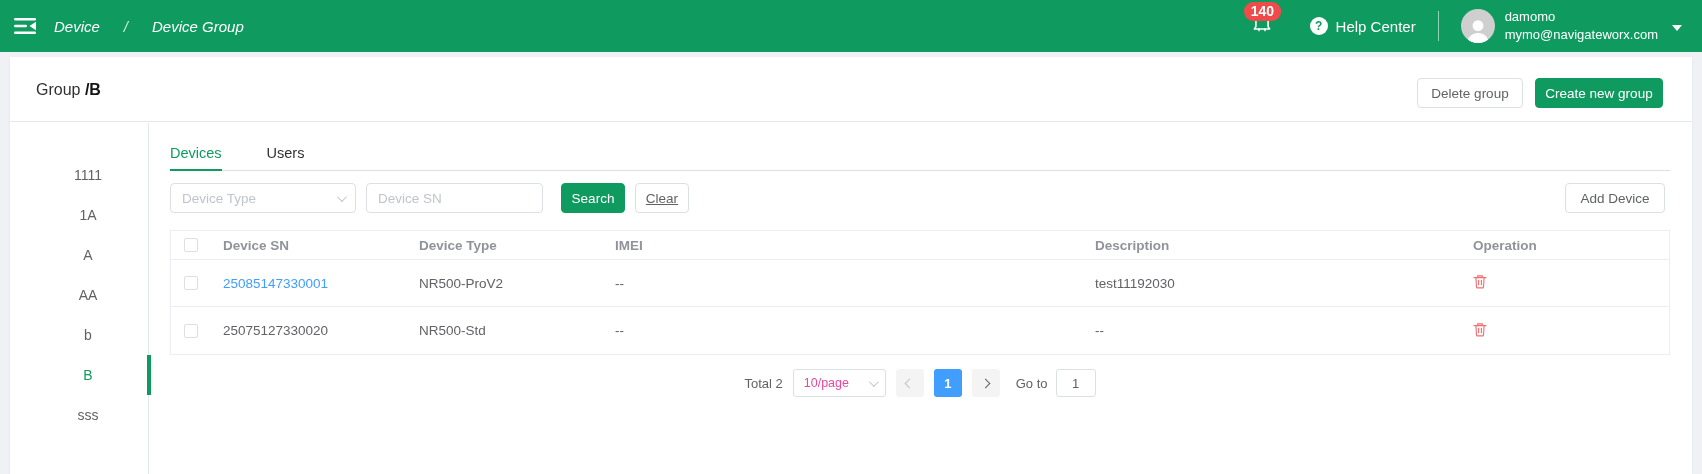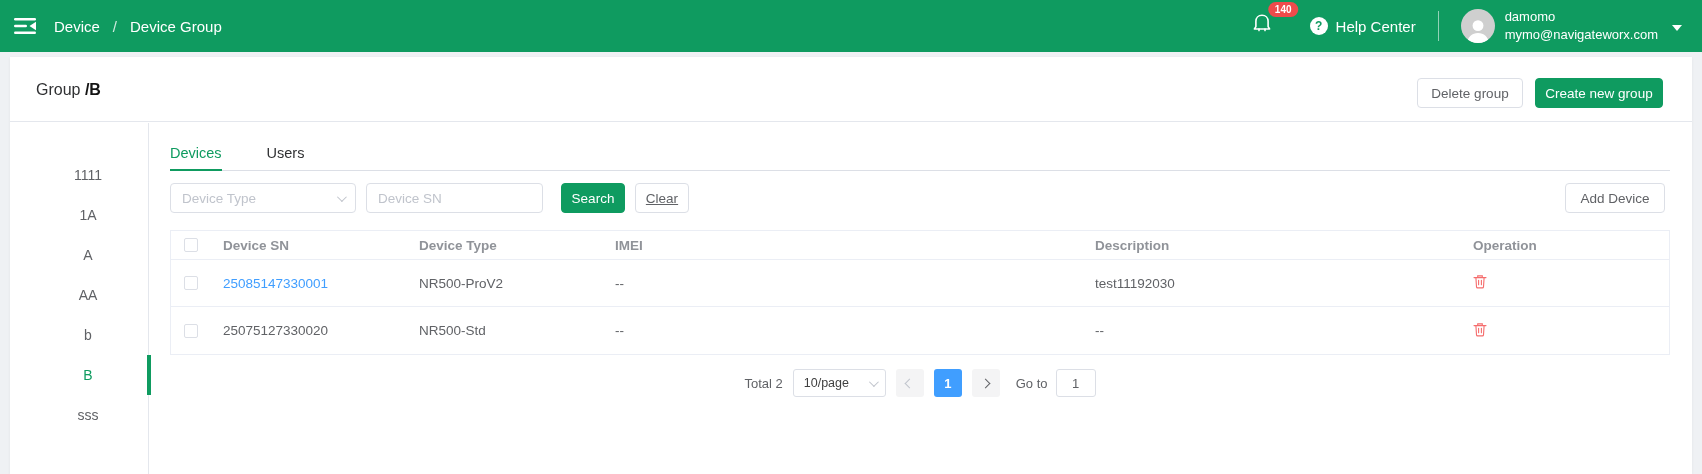--- a/index.html
+++ b/index.html
@@ -8,29 +8,29 @@
     position:relative; background:#EFF1F4; overflow:hidden;
     font-family:"Liberation Sans", sans-serif; color:#303133;
   }
   
   .header {
     position:absolute; top:0; left:0; right:0; height:52px;
     background:#0F9B60; color:#fff; display:flex; align-items:center;
     padding:0 20px 0 14px;
   }
   .hamburger { width:22px; height:18px; margin-right:18px; cursor:pointer; display:block; }
-  .breadcrumb { font-size:15px; display:flex; gap:13px; align-items:center; }
+  .breadcrumb { font-size:15px; display:flex; gap:24px; align-items:center;font-style:italic; }
   .breadcrumb .sep { opacity:.8; }
   .breadcrumb .crumb { cursor:pointer; }
   .header-right { margin-left:auto; display:flex; align-items:center; }
   .bell-wrap { position:relative; margin-right:38px; cursor:pointer; }
   .badge {
     position:absolute; top:-11px; left:50%; transform:translateX(-48%);
-    background:#EF4B4B; color:#fff; font-size:10px; font-weight:bold;
-    padding:2px 7px; border-radius:9px; line-height:1.1; white-space:nowrap;margin-left:21px;
+    background:#EF4B4B; color:#fff; font-size:14px; font-weight:bold;
+    padding:2px 7px; border-radius:9px; line-height:1.1; white-space:nowrap;
   }
   .help { display:flex; align-items:center; gap:8px; font-size:15px; cursor:pointer; }
   .help-icon {
     width:18px; height:18px; border-radius:50%; background:#fff; color:#0F9B60;
     font-size:12px; font-weight:bold; display:flex; align-items:center; justify-content:center;
   }
   .vdiv { width:1px; height:30px; background:rgba(255,255,255,.55); margin:0 22px; }
   .avatar {
     width:34px; height:34px; border-radius:50%; background:#CFCFCF; overflow:hidden;
     display:flex; align-items:flex-end; justify-content:center; cursor:pointer;
@@ -107,21 +107,21 @@
   }
   .trash { cursor:pointer; display:inline-block; }
   
   .pagination {
     margin-top:14px; display:flex; justify-content:center; align-items:center;
     font-size:13px; color:#606266;
   }
   .psize {
     width:93px; height:28px; border:1px solid #DCDFE6; border-radius:3px; background:#fff;
     display:flex; align-items:center; justify-content:space-between; padding:0 9px 0 10px;
-    margin-left:10px; font-size:12.5px; color:#404040; cursor:pointer;
+    margin-left:10px; font-size:12.5px; color:#ec4899; cursor:pointer;
   }
   .pbtn {
     width:28px; height:28px; border-radius:3px; background:#F4F4F5; margin-left:10px;
     display:flex; align-items:center; justify-content:center; cursor:pointer;
   }
   .pbtn.prev { color:#C0C4CC; }
   .pbtn.next { color:#606266; }
   .pcur {
     width:28px; height:28px; border-radius:3px; background:#409EFF; color:#fff; margin-left:10px;
     display:flex; align-items:center; justify-content:center; font-weight:bold; cursor:pointer;

